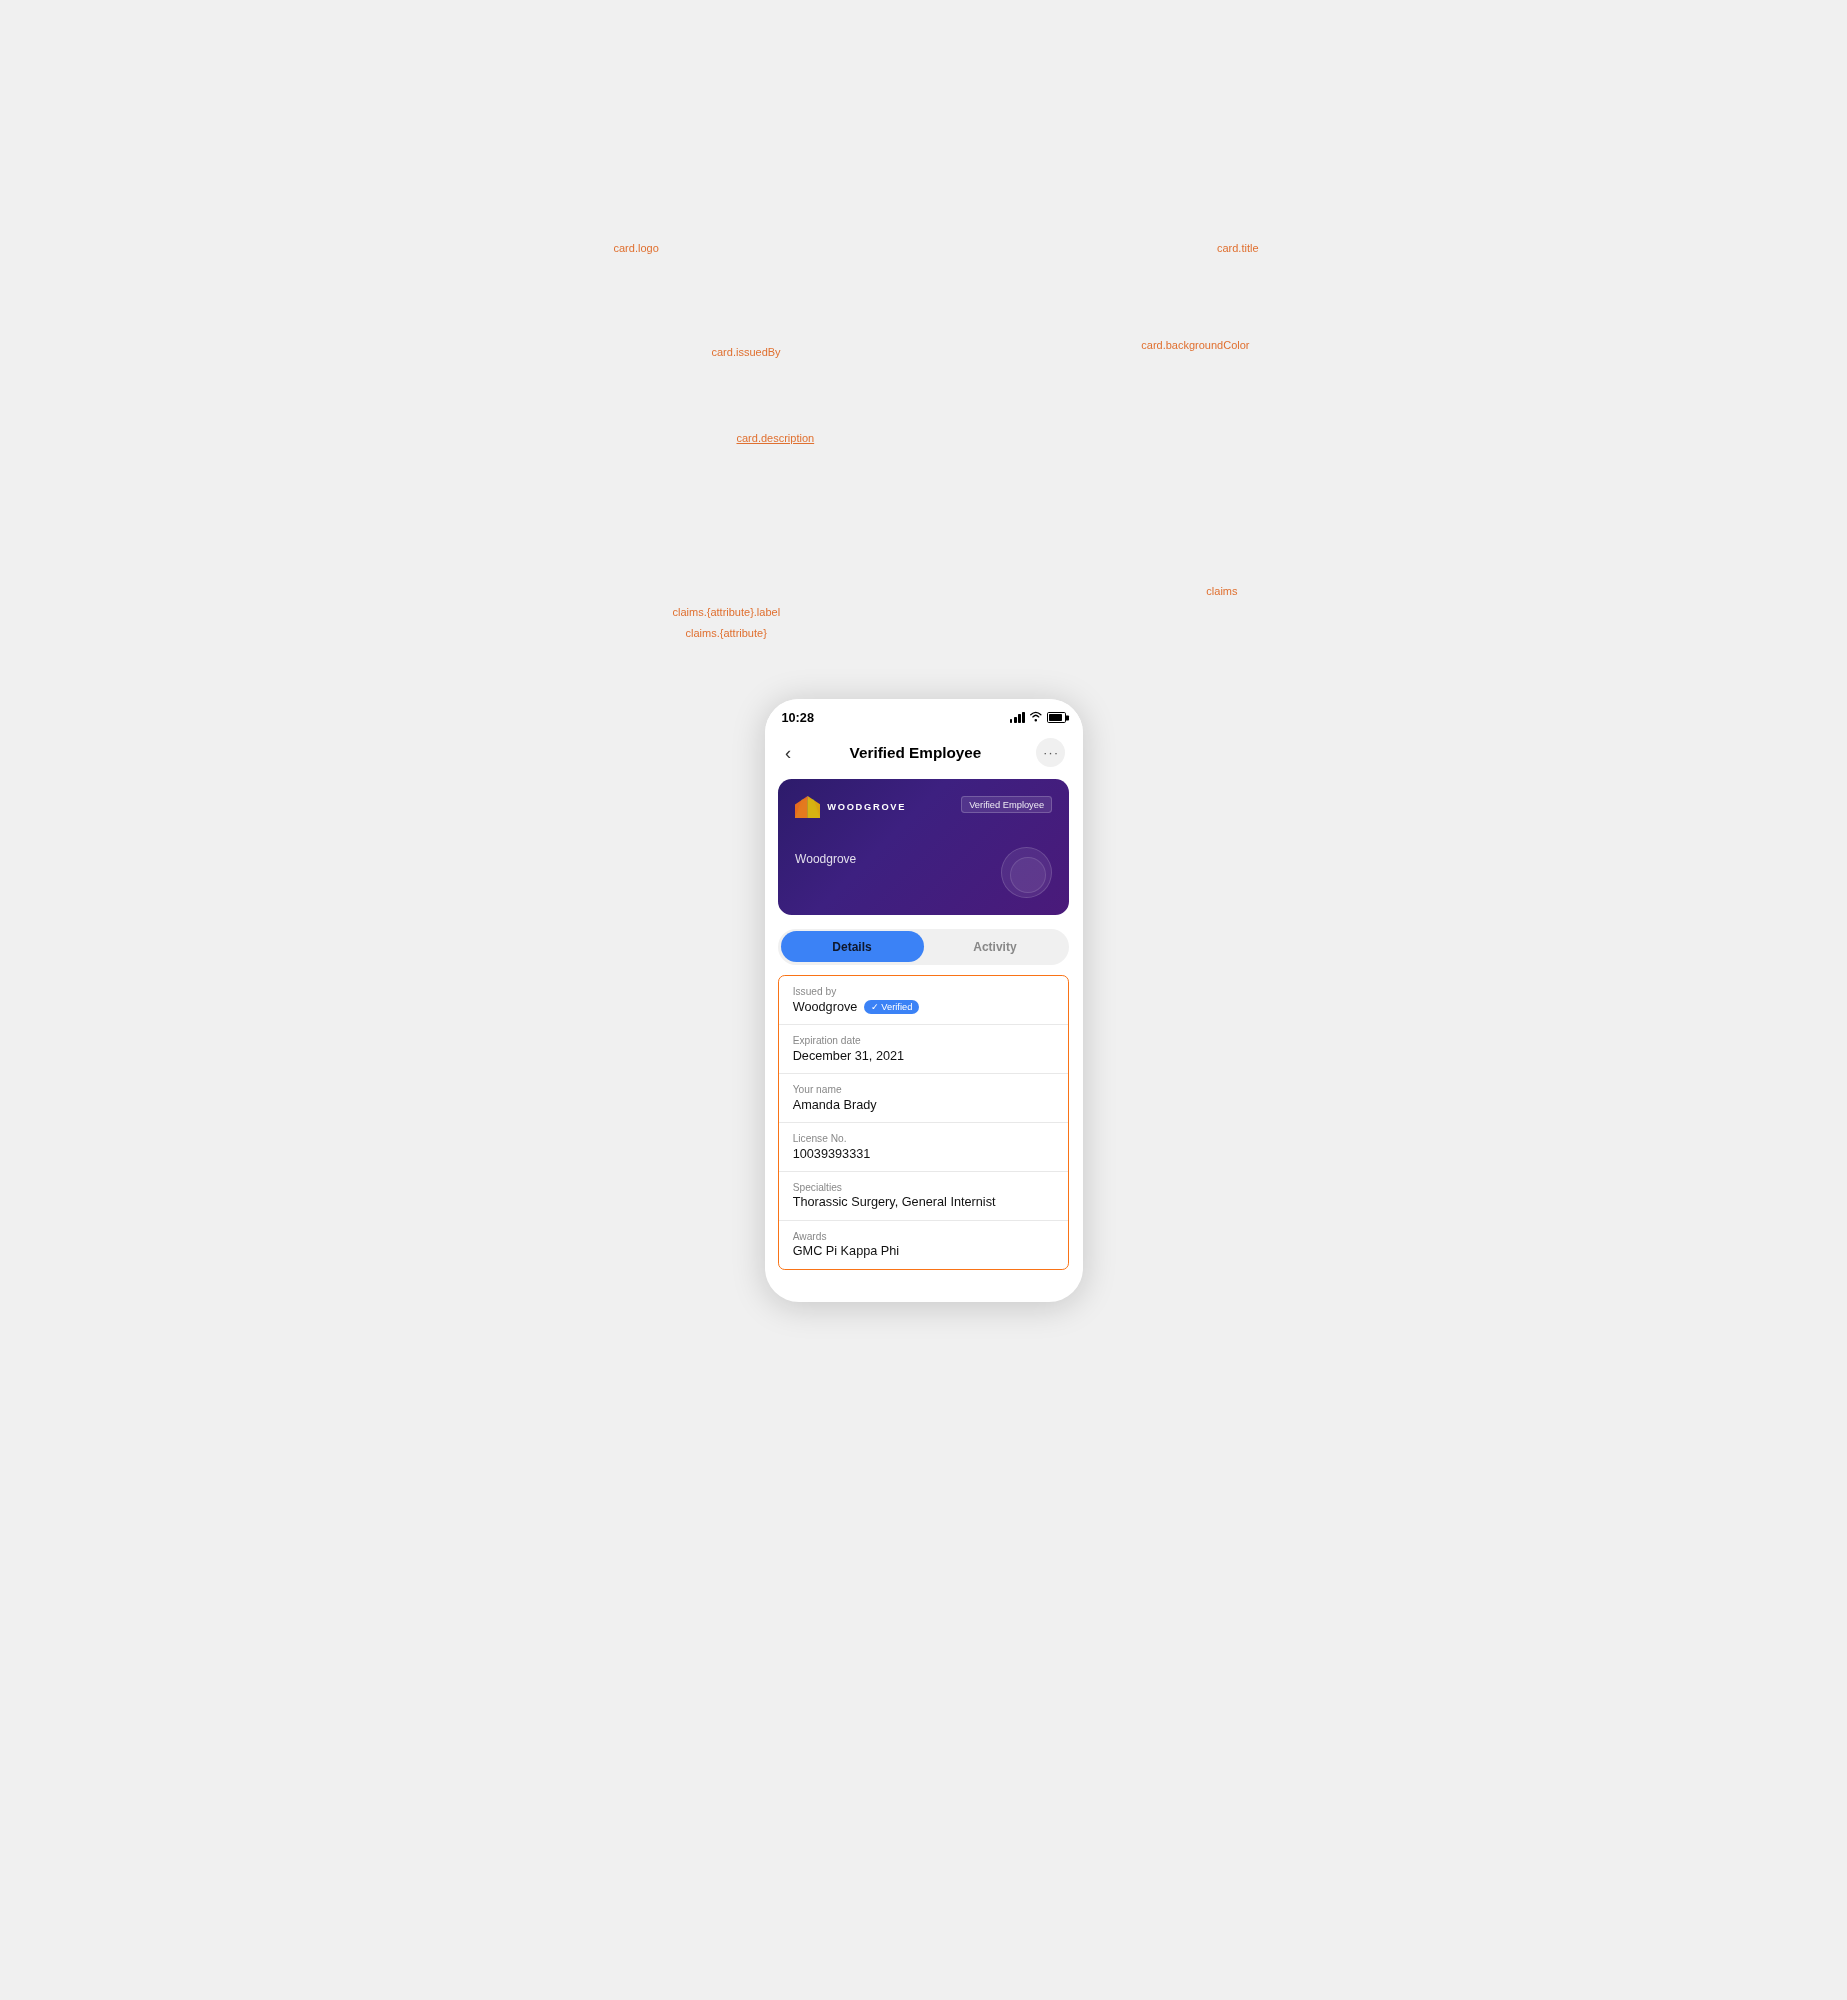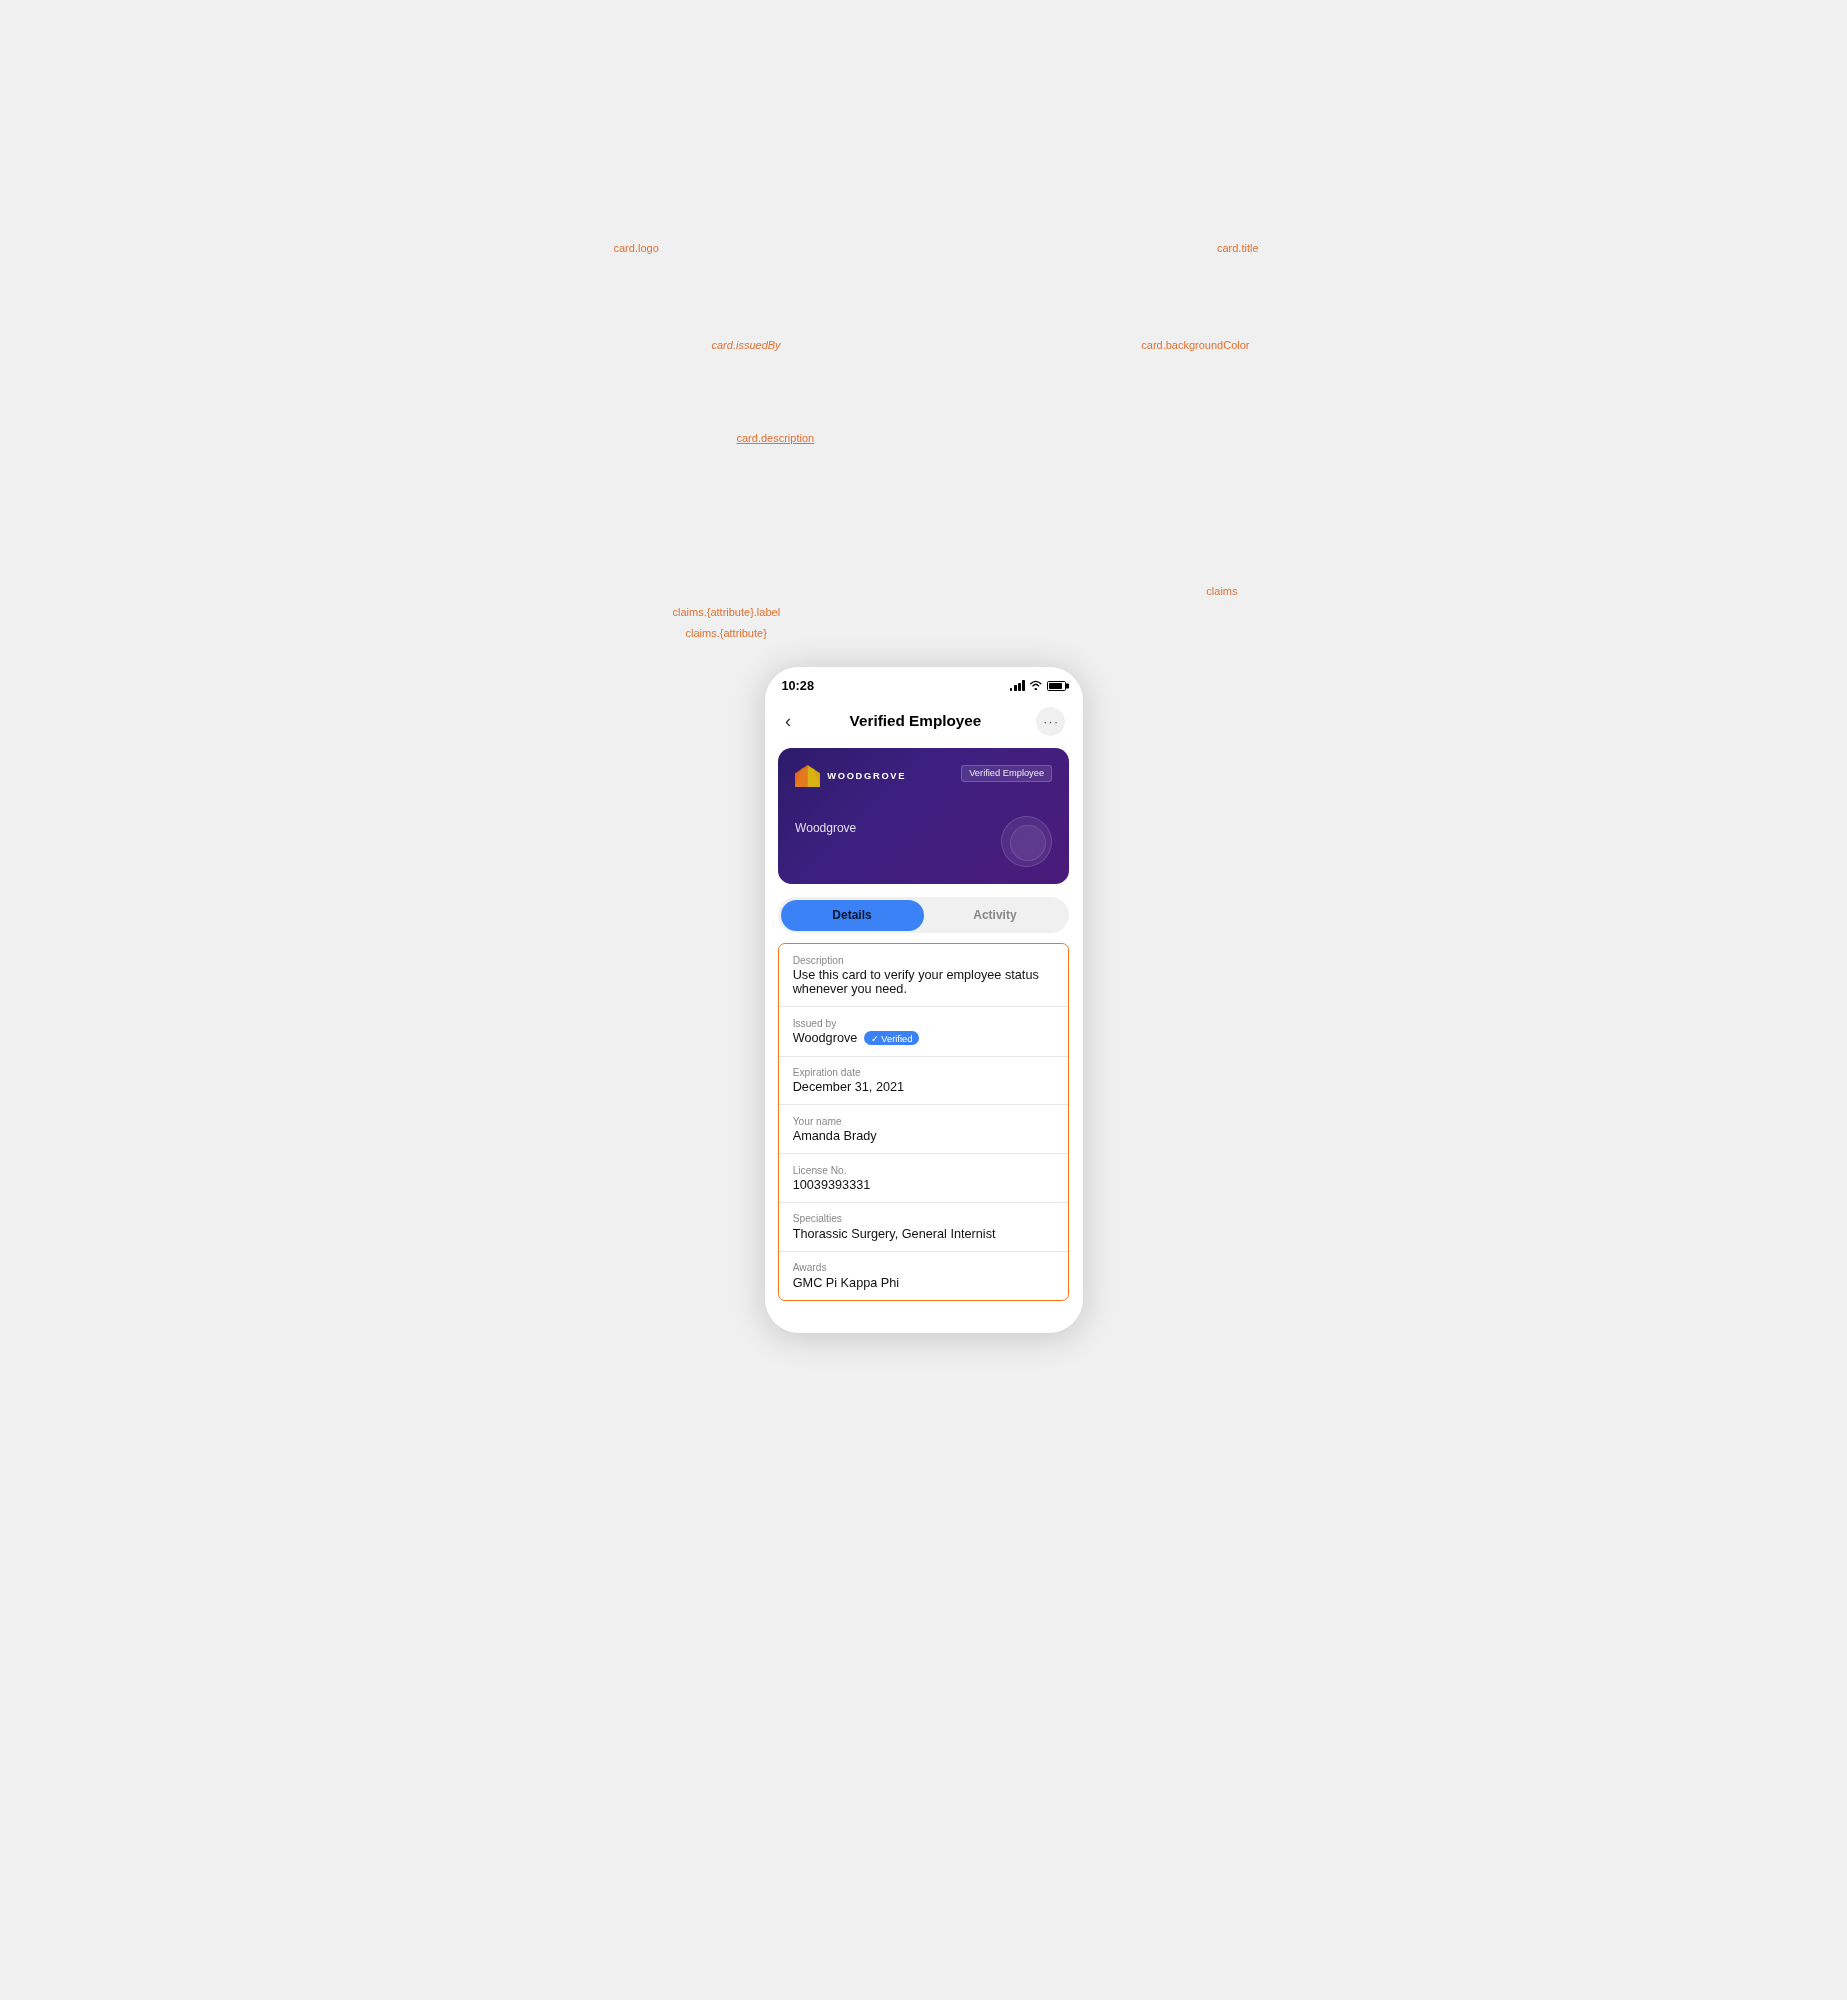--- a/index.html
+++ b/index.html
@@ -253,21 +253,21 @@
 
     
   </style>
 </head>
 <body>
 
 <span class="annotation" style="left: calc(50% - 318px); top: 242px;">card.logo</span>
 <span class="annotation" style="left: calc(50% - 195px); top: 432px; text-decoration: underline;">card.description</span>
 <span class="annotation" style="left: calc(50% - 259px); top: 606px;">claims.{attribute}.label</span>
 <span class="annotation" style="left: calc(50% - 246px); top: 627px;">claims.{attribute}</span>
-<span class="annotation" style="left: calc(50% - 220px); top: 339px; font-style: italic;">card.issuedBy</span>
+<span class="annotation" style="left: calc(50% - 220px); top: 346px;">card.issuedBy</span>
 
 <span class="annotation" style="right: calc(50% - 335px); top: 242px;">card.title</span>
 <span class="annotation" style="right: calc(50% - 326px); top: 339px;">card.backgroundColor</span>
 <span class="annotation" style="right: calc(50% - 314px); top: 585px;">claims</span>
 
 <div class="phone-frame">
 
   <div class="status-bar">
     <span class="status-time">10:28</span>
     <div class="status-icons">
@@ -314,24 +314,20 @@
   </div>
 
   <div class="tabs-container">
     <div class="tab tab-active">Details</div>
     <div class="tab tab-inactive">Activity</div>
   </div>
 
   <div style="height:10.2px;"></div>
   <div class="details-section">
 
-    <div class="detail-row">
-      <div class="detail-label">Description</div>
-      <div class="detail-value">Use this card to verify your employee status whenever you need.</div>
-    </div>
 
     <div class="detail-row">
       <div class="detail-label">Issued by</div>
       <div class="detail-value-row">
         <span class="detail-value">Woodgrove</span>
         <span class="verified-badge">✓ Verified</span>
       </div>
     </div>
 
     <div class="detail-row">

